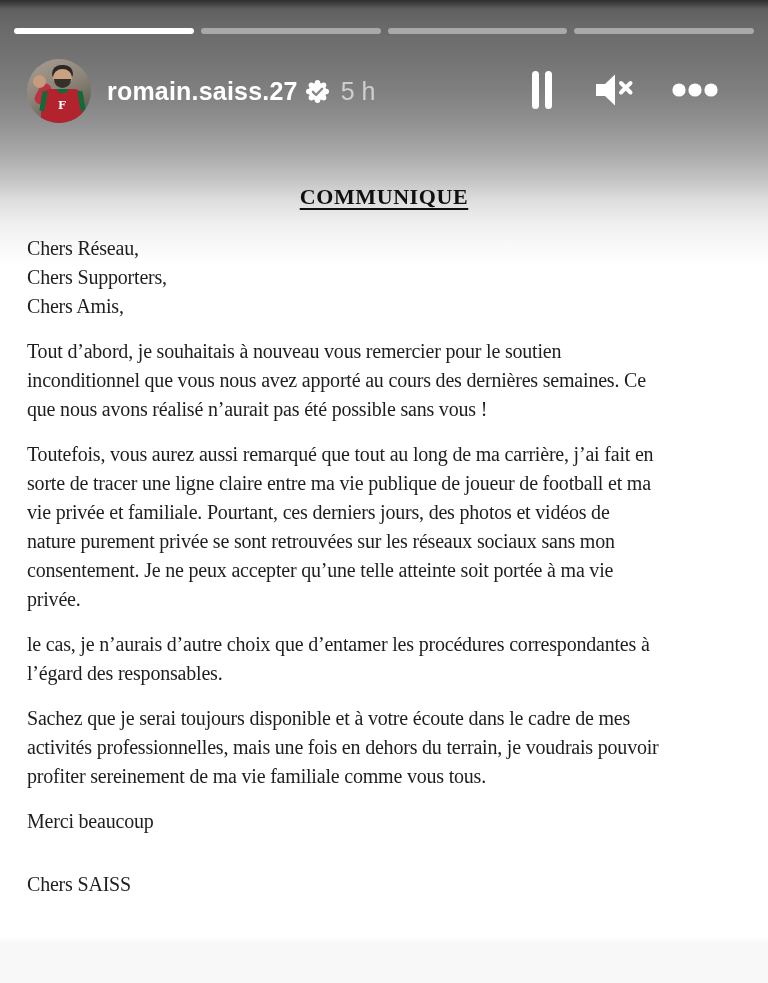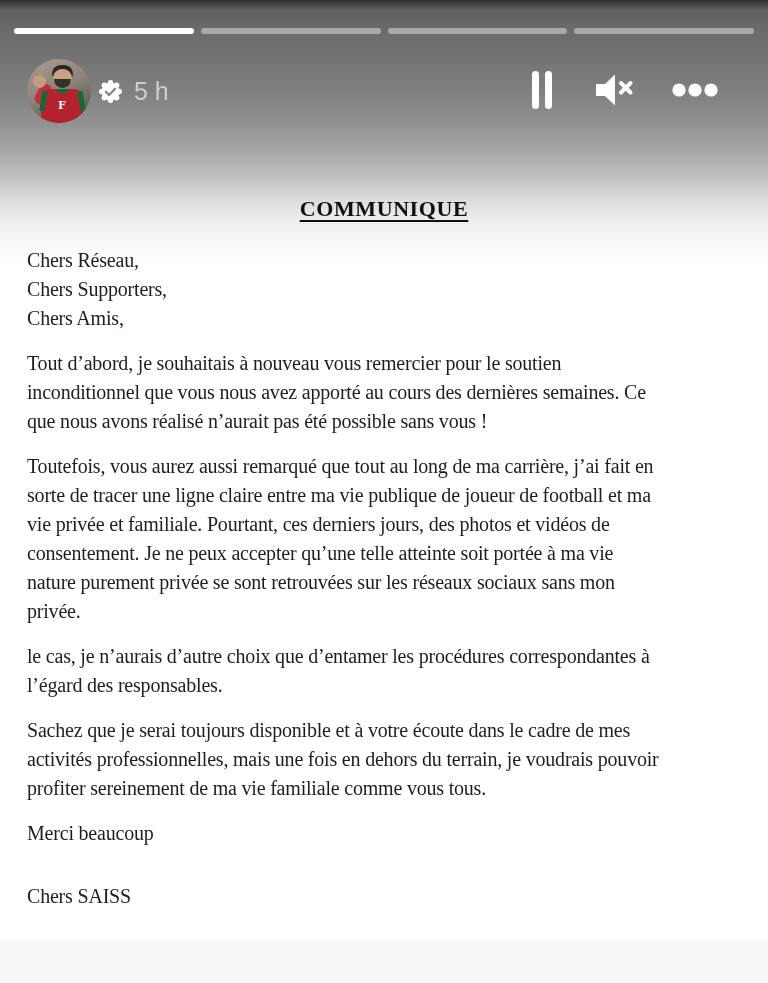--- a/index.html
+++ b/index.html
@@ -52,21 +52,21 @@
   .badge{margin-left:8px;flex:0 0 auto;display:flex;align-items:center;}
   .timestamp{margin-left:12px;color:rgba(255,255,255,0.62);font-size:25px;
     font-weight:400;white-space:nowrap;}
   .spacer{flex:1;}
   .icon-btn{display:flex;align-items:center;justify-content:center;
     background:none;border:none;padding:0;cursor:pointer;}
   .pause-btn{margin-right:42px;}
   .mute-btn{margin-right:36px;}
 
   
-  .letter{position:absolute;top:196px;left:27px;right:27px;
+  .letter{position:absolute;top:184px;left:27px;right:27px;
     font-family:"Liberation Serif","DejaVu Serif",serif;color:#1e1e1e;}
   .letter-title{font-size:22px;font-weight:bold;text-align:center;
     text-decoration:underline;text-underline-offset:4px;
     text-decoration-thickness:2px;letter-spacing:0.6px;color:#101010;
     margin-bottom:24px;}
   .block{margin-bottom:16px;}
   .ln{font-size:20px;line-height:29px;letter-spacing:-0.2px;white-space:nowrap;}
   .closing{}
   .signature{margin-top:34px;}
 </style>
@@ -90,20 +90,21 @@
       <div class="torso"></div>
       <div class="stripe-l"></div>
       <div class="stripe-r"></div>
       <div class="collar"></div>
       <div class="crest">F</div>
       <div class="hair"></div>
       <div class="face"></div>
       <div class="beard"></div>
     </div>
 
+    <div class="username">romain.saiss.27</div>
 
     <div class="badge">
       <svg width="23" height="23" viewBox="0 0 22 22">
         <g fill="#ffffff">
           <circle cx="11" cy="2.6" r="2.6"></circle>
             <circle cx="16.9" cy="5.1" r="2.6"></circle>
           <circle cx="19.4" cy="11" r="2.6"></circle>
             <circle cx="16.9" cy="16.9" r="2.6"></circle>
           <circle cx="11" cy="19.4" r="2.6"></circle>
             <circle cx="5.1" cy="16.9" r="2.6"></circle>
@@ -160,22 +161,22 @@
     <div class="block">
       <div class="ln">Tout d’abord, je souhaitais à nouveau vous remercier pour le soutien</div>
       <div class="ln">inconditionnel que vous nous avez apporté au cours des dernières semaines. Ce</div>
       <div class="ln">que nous avons réalisé n’aurait pas été possible sans vous !</div>
     </div>
 
     <div class="block">
       <div class="ln">Toutefois, vous aurez aussi remarqué que tout au long de ma carrière, j’ai fait en</div>
       <div class="ln">sorte de tracer une ligne claire entre ma vie publique de joueur de football et ma</div>
       <div class="ln">vie privée et familiale. Pourtant, ces derniers jours, des photos et vidéos de</div>
+      <div class="ln">nature purement privée se sont retrouvées sur les réseaux sociaux sans mon</div>
       <div class="ln">consentement. Je ne peux accepter qu’une telle atteinte soit portée à ma vie</div>
-      <div class="ln">nature purement privée se sont retrouvées sur les réseaux sociaux sans mon</div>
       <div class="ln">privée.</div>
     </div>
 
     <div class="block">
       <div class="ln">le cas, je n’aurais d’autre choix que d’entamer les procédures correspondantes à</div>
       <div class="ln">l’égard des responsables.</div>
     </div>
 
     <div class="block">
       <div class="ln">Sachez que je serai toujours disponible et à votre écoute dans le cadre de mes</div>

